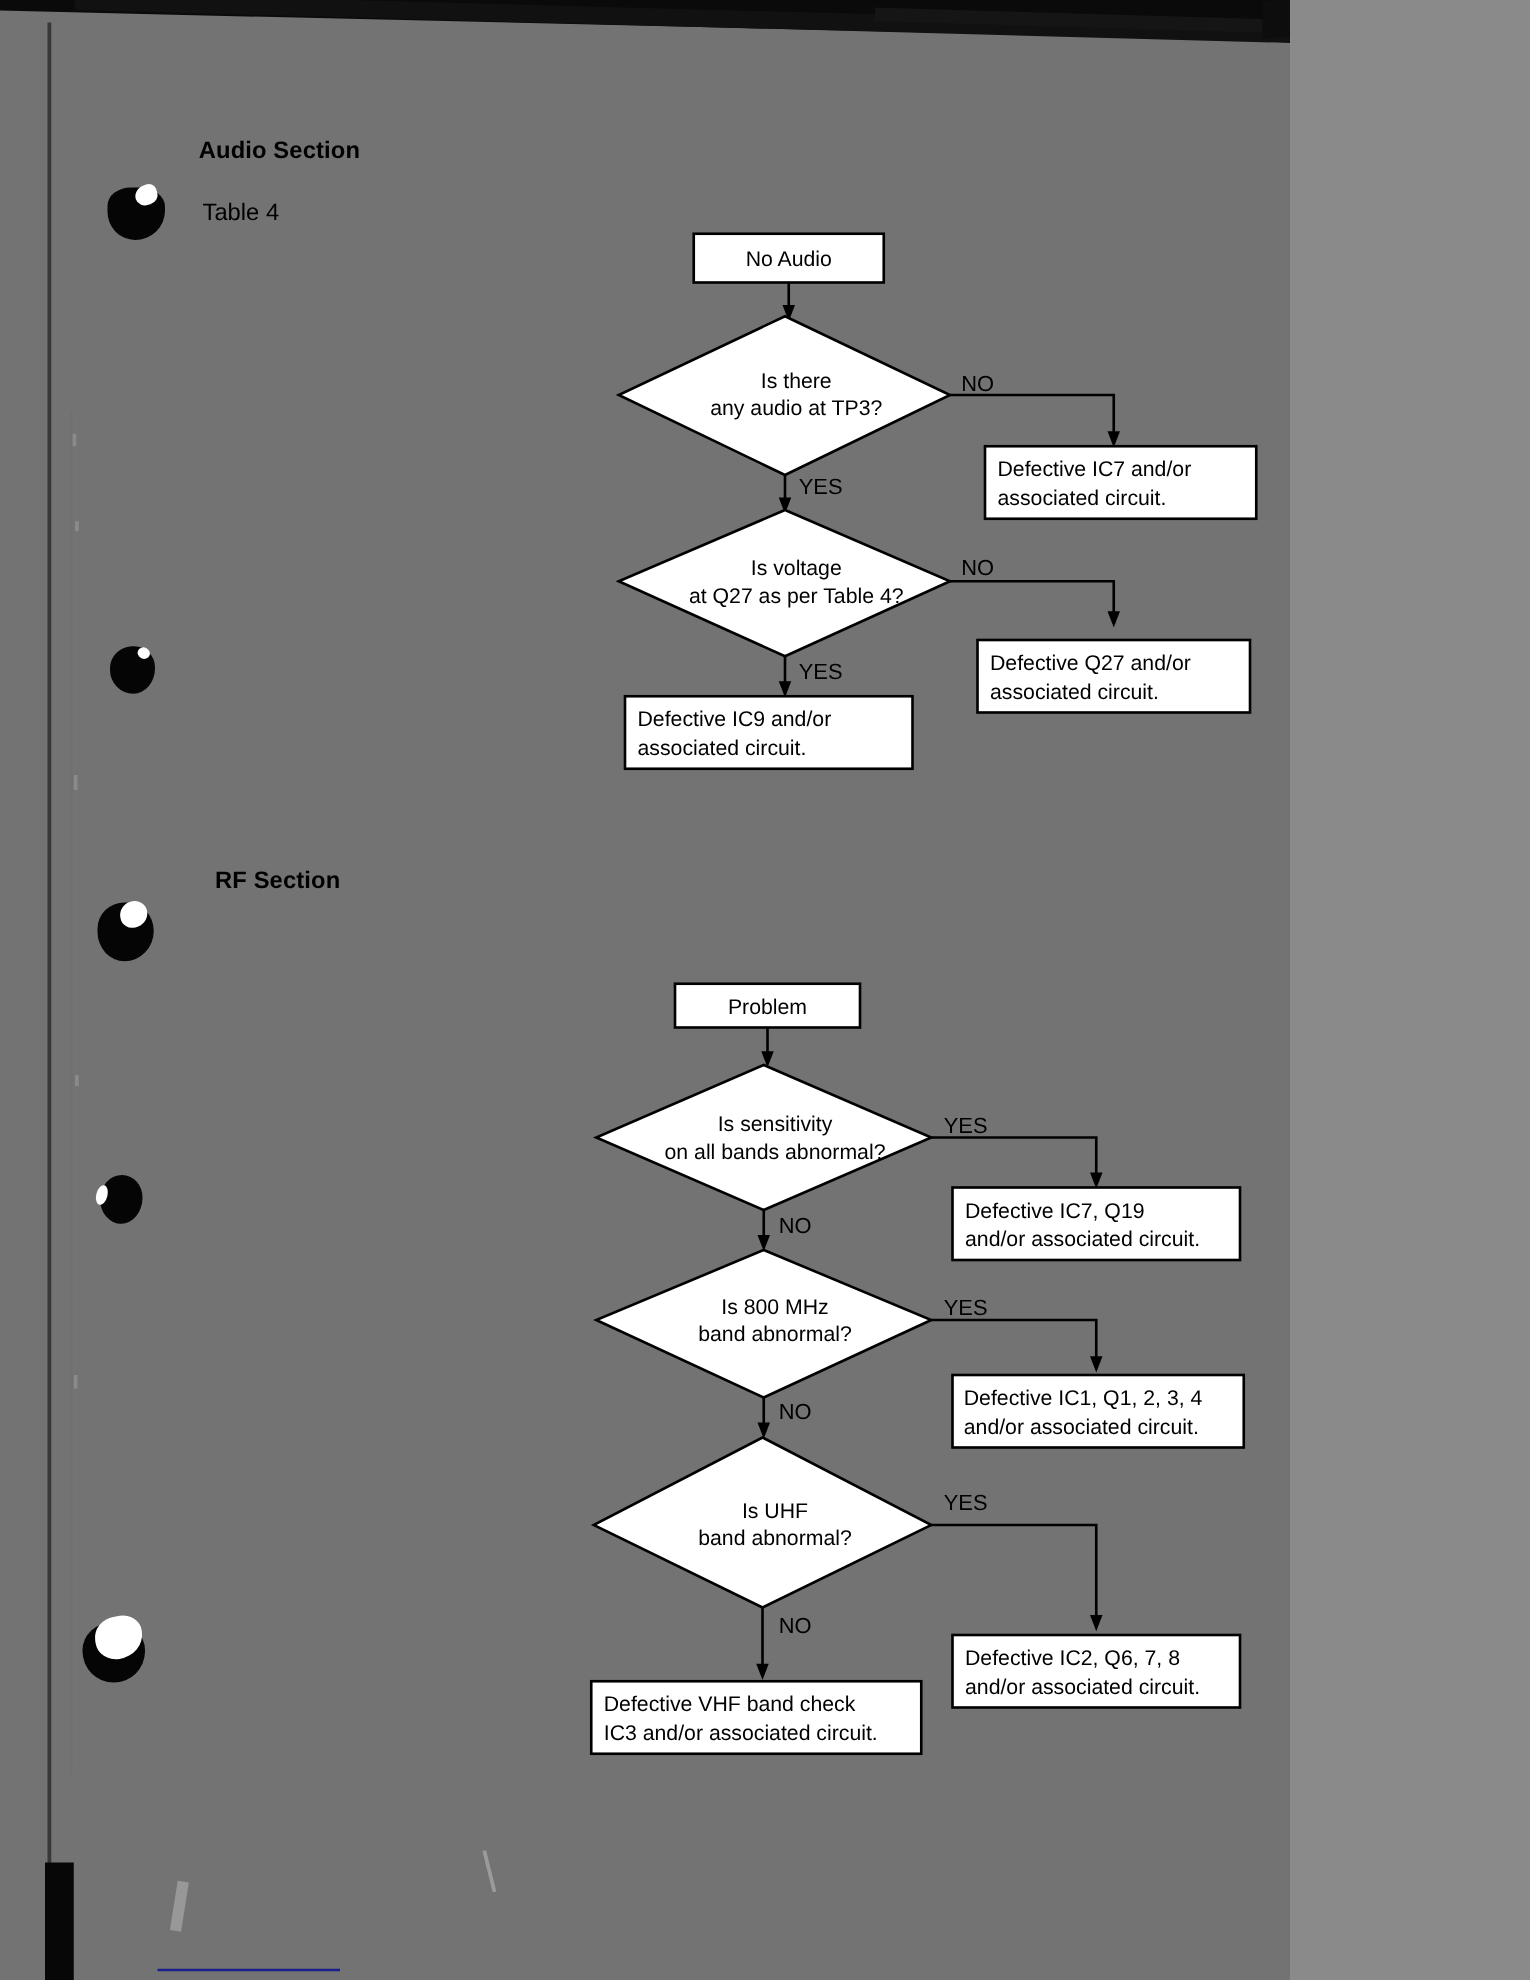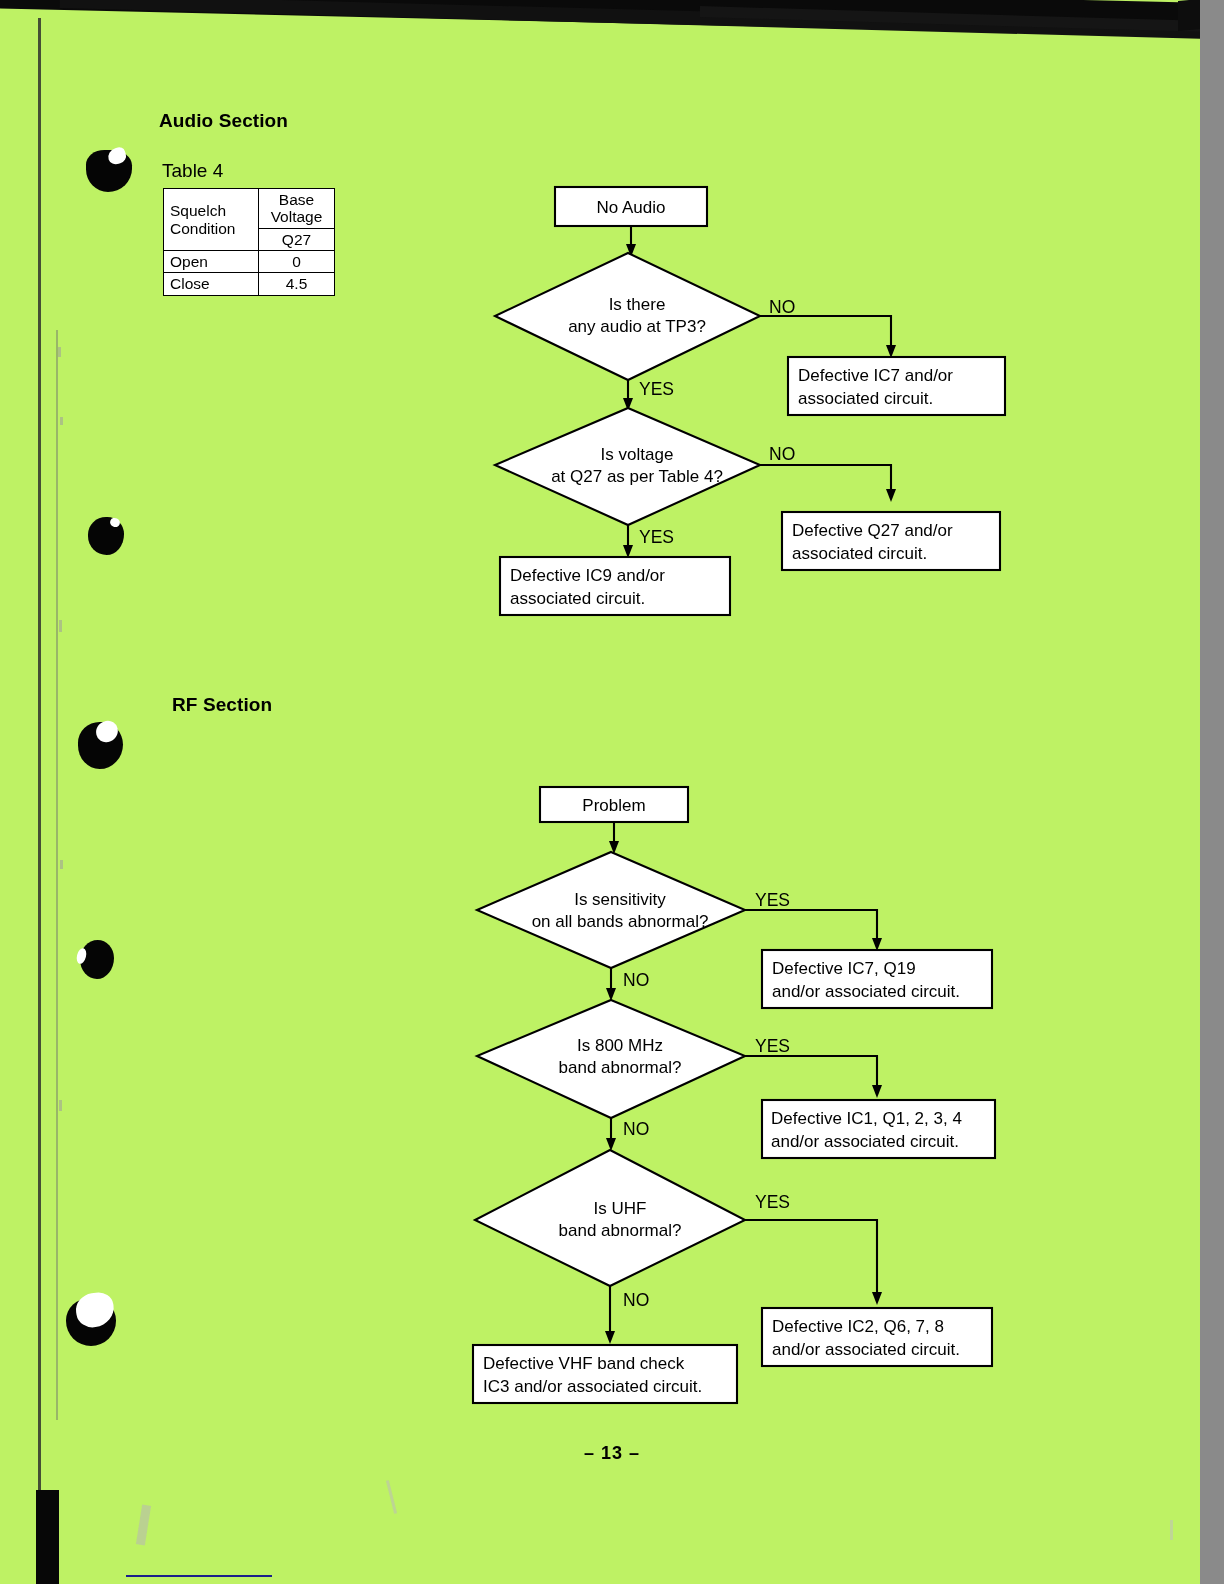--- a/index.html
+++ b/index.html
@@ -3,23 +3,23 @@
 <meta charset="utf-8">
 <title>Service Manual Page 13</title>
 <style>
   html, body {
     margin: 0;
     padding: 0;
     background: #8a8a8a;
   }
   #page {
     position: relative;
-    width: 1200px;
+    width: 1032px;
     height: 1584px;
-    background: #bef264;
+    background: #737373;
     overflow: hidden;
     font-family: "Liberation Sans", sans-serif;
     color: #000000;
   }
 
   
   .scan-top-band {
     position: absolute;
     left: 0; top: 0;
     width: 1224px; height: 46px;
@@ -221,39 +221,20 @@
   <div class="speck" style="left:60px;  top:860px;  width:3px; height:9px;"></div>
   <div class="speck" style="left:59px;  top:1100px; width:3px; height:11px;"></div>
   <div class="speck" style="left:139px; top:1505px; width:9px; height:40px; background:#b6b6b6; transform:rotate(9deg);"></div>
   <div class="speck" style="left:390px; top:1480px; width:3px; height:34px; background:#bcbcbc; transform:rotate(-14deg);"></div>
   <div class="speck" style="left:1170px;top:1520px; width:3px; height:20px; background:#c0c0c0;"></div>
 
   <div class="section-heading" id="audio-heading">Audio Section</div>
 
   <div class="table-caption">Table 4</div>
 
-  <table id="table4">
-    <tbody>
-        <tr>
-      <td class="cond-head" rowspan="2">Squelch<br>Condition</td>
-      <td class="volt-head">Base<br>Voltage</td>
-    </tr>
-    <tr>
-      <td class="sub">Q27</td>
-    </tr>
-    <tr>
-      <td class="rowlabel">Open</td>
-      <td class="rowval">0</td>
-    </tr>
-    <tr>
-      <td class="rowlabel">Close</td>
-      <td class="rowval">4.5</td>
-    </tr>
-  </tbody>
-    </table>
 
   <svg class="flow" id="flow-audio" width="600" height="460" viewBox="0 0 600 460">
 
     <rect class="shape" x="115" y="7" width="152" height="39"></rect>
     <text class="ctr" x="191" y="33">No Audio</text>
 
     <path class="conn" d="M191 46 L191 68"></path>
     <polygon class="arrowhead" points="191,77 186,64 196,64"></polygon>
 
     <polygon class="shape" points="188,73 320,136 188,200 55,136"></polygon>
@@ -349,15 +330,14 @@
 
     <text class="lft branch" x="183" y="528">NO</text>
     <path class="conn" d="M170 508 L170 556"></path>
     <polygon class="arrowhead" points="170,566 165,553 175,553"></polygon>
 
     <rect class="shape" x="33" y="567" width="264" height="58"></rect>
     <text class="lft" x="43" y="591">Defective VHF band check</text>
     <text class="lft" x="43" y="614">IC3 and/or associated circuit.</text>
   </svg>
 
-  <div id="page-number">– 13 –</div>
 
 </div>
 
 </body></html>

